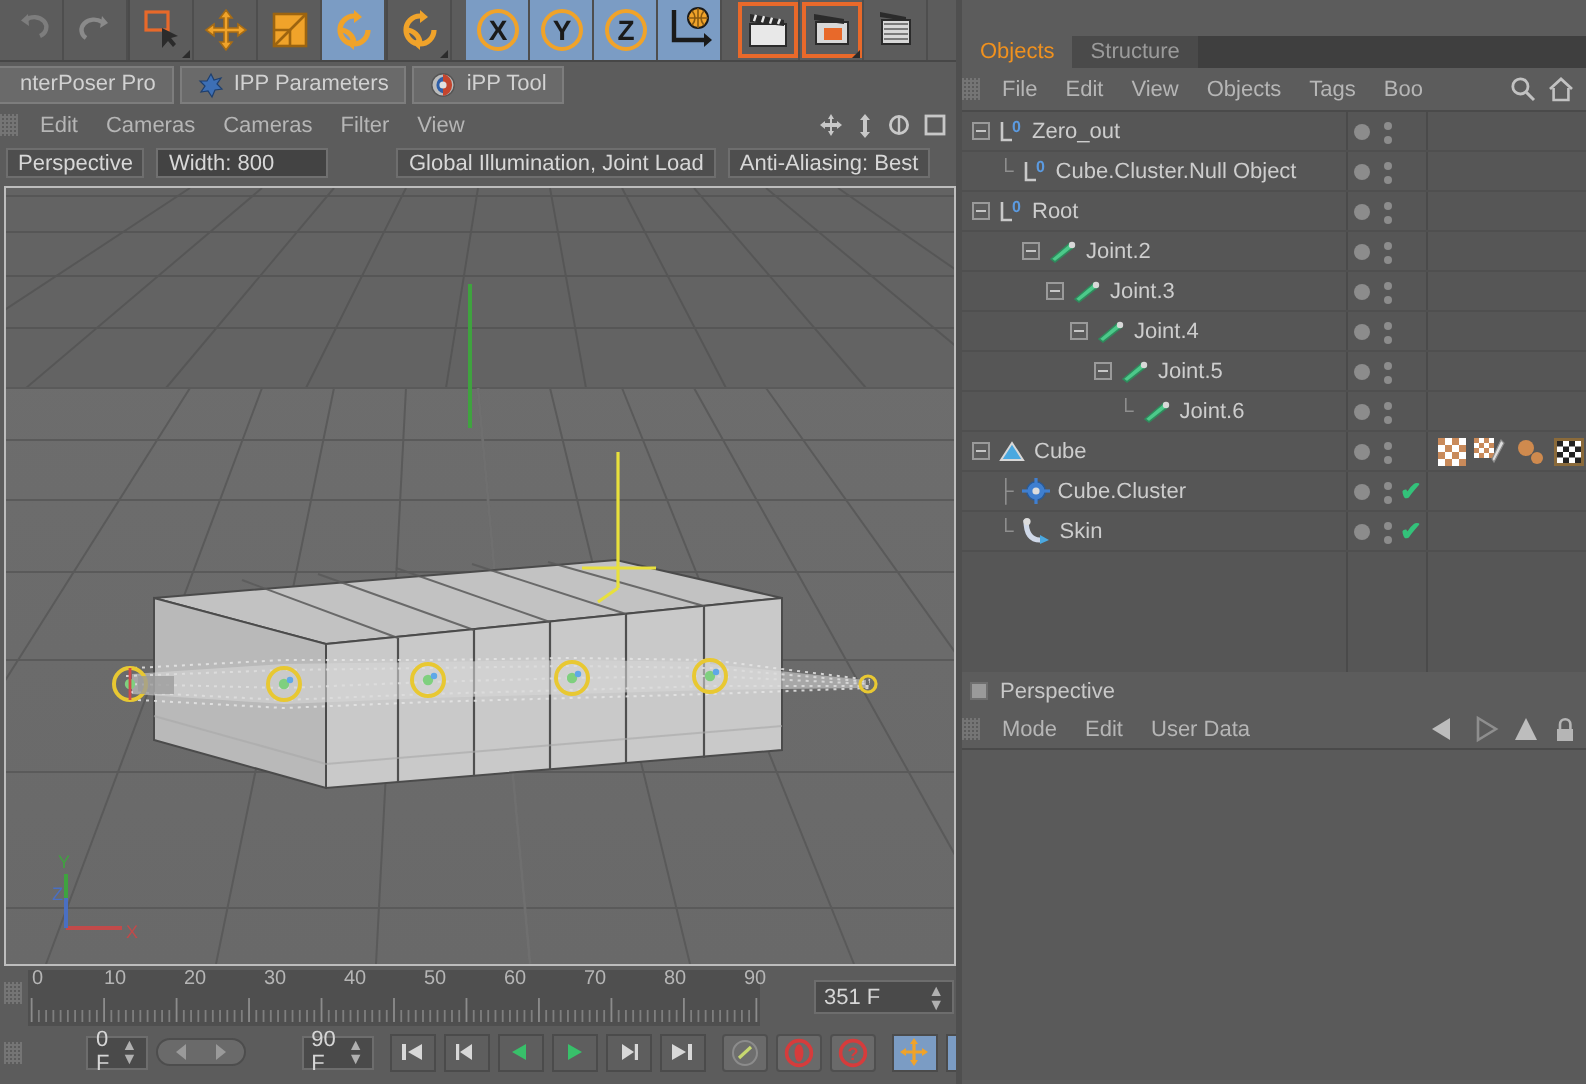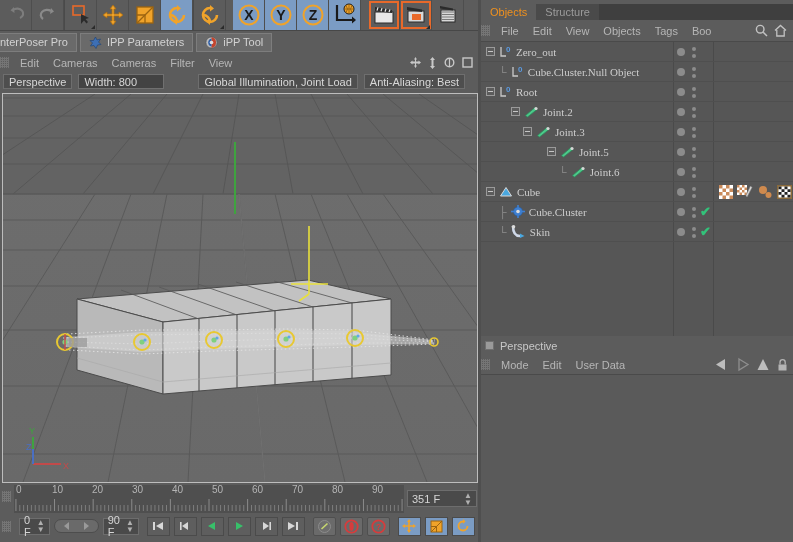--- a/index.html
+++ b/index.html
@@ -46,21 +46,21 @@
   .plugbar {
     position:absolute; left:0; top:31px; width:793px; height:22px;
     display:flex; align-items:center; background:#5c5c5c;
   }
   .ptab {
     height:19px; display:flex; align-items:center; gap:5px;
     padding:0 8px; margin-right:3px;
     background:#6a6a6a; border:1px solid #7d7d7d;
     color:#d2d2d2; white-space:nowrap;
   }
-  .ptab.first { border-left:none; margin-left:0; padding-left:0; }
+  .ptab.first { border-left:none; margin-left:0; padding-left:10px; }
 
   
   .vpwrap { position:absolute; left:0; top:53px; width:480px; height:432px; }
   .vpmenu { height:19px; display:flex; align-items:center; background:#5c5c5c; }
   .vpicons { margin-left:auto; display:flex; align-items:center; gap:7px; padding-right:7px; }
   .vpinfo { height:19px; display:flex; align-items:center; gap:6px; padding:0 3px; background:#5c5c5c; }
   .chip {
     height:15px; display:flex; align-items:center; padding:4px 5px;
     background:#4e4e4e; border:1px solid #6e6e6e; color:#d8d8d8;
     font-size:11px; white-space:nowrap;
@@ -73,53 +73,53 @@
   }
 
   
   .tlwrap { position:absolute; left:0; top:485px; width:480px; height:57px; background:#5c5c5c; }
   .ruler { position:relative; height:28px; display:flex; align-items:flex-start; }
   .rulerbox { position:relative; flex:1; height:28px; margin-right:3px; }
   .tlctl { height:26px; display:flex; align-items:center; gap:4px; padding-left:2px; }
   .field {
     height:17px; background:#4a4a4a; border:1px solid #6d6d6d;
     display:flex; align-items:center; padding:0 4px; color:#d6d6d6;
-    font-size:11px; position:relative;
+    font-size:11px; position:relative;margin-left:24px;
   }
   .spin { margin-left:auto; padding-left:6px; color:#b0b0b0; font-size:8px; line-height:7px; text-align:center; }
   .pbtn {
     width:23px; height:19px; flex:none; display:flex; align-items:center; justify-content:center;
     background:#5e5e5e; border:1px solid #4b4b4b;
   }
   .pbtn.blue { background:#7b9cc4; }
   .rbtn {
     width:23px; height:19px; flex:none; display:flex; align-items:center; justify-content:center;
     background:#6a6a6a; border:1px solid #4f4f4f; border-radius:2px;
   }
 
   
-  .om { position:absolute; left:481px; top:4px; width:312px; height:335px; background:#3b82f6; }
+  .om { position:absolute; left:481px; top:18px; width:312px; height:335px; background:#3b82f6; }
   .omtabs { height:16px; display:flex; align-items:flex-end; background:#3f3f3f; }
   .omtab {
     height:16px; padding:0 9px; display:flex; align-items:center;
     font-size:11px; color:#9b9b9b; background:#4a4a4a;
   }
   .omtab.active { color:#f0911e; background:#5c5c5c; }
   .ommenu { height:22px; display:flex; align-items:center; background:#5c5c5c; border-bottom:1px solid #4a4a4a; }
   .omright { margin-left:auto; display:flex; align-items:center; gap:6px; padding-right:6px; }
 
   .omlist { position:relative; height:297px; background:#565656; }
   .colline { position:absolute; top:0; bottom:0; width:1px; background:#4a4a4a; }
 
   .row {
     position:relative; height:20px; display:flex; align-items:center;
     border-bottom:1px solid #4f4f4f;
   }
   .rowname { display:flex; align-items:center; gap:4px; flex:none; white-space:nowrap; }
-  .olabel { color:#cdcdcd; font-size:11px;font-family:Liberation Serif, serif; }
+  .olabel { color:#cdcdcd; font-size:11px; }
   .dots { position:absolute; left:196px; top:0; height:20px; display:flex; align-items:center; gap:7px; }
   .bigdot { width:8px; height:8px; border-radius:50%; background:#8c8c8c; }
   .minidots { display:flex; flex-direction:column; gap:3px; }
   .minidot { width:4px; height:4px; border-radius:50%; background:#8c8c8c; }
   .check { position:absolute; left:219px; color:#33c27a; font-size:13px; font-weight:bold; }
   .tags { position:absolute; left:238px; top:3px; display:flex; align-items:center; gap:4px; }
   .plusbox {
     width:9px; height:9px; flex:none; border:1px solid #9a9a9a; background:#5c5c5c;
     position:relative;
   }
@@ -721,20 +721,39 @@
         </div>
         <div class="dots">
           <span class="bigdot"></span>
           <span class="minidots">
               <span class="minidot"></span>
               <span class="minidot"></span>
             </span>
         </div>
       </div>
       <div class="row">
+        <div class="rowname" style="padding-left:54px">
+          <span class="plusbox"></span>
+          <span>
+            <svg width="15" height="12" viewBox="0 0 15 12">
+              <path d="M1.5 9.5 L11 1.5 L13 3.5 L3.5 11 Z" fill="#4cc98a" stroke="#2f8a5c" stroke-width="0.8"></path>
+              <circle cx="12" cy="2.5" r="1.6" fill="#d8d8d8"></circle>
+            </svg>
+          </span>
+          <span class="olabel">Joint.4</span>
+        </div>
+        <div class="dots">
+          <span class="bigdot"></span>
+          <span class="minidots">
+              <span class="minidot"></span>
+              <span class="minidot"></span>
+            </span>
+        </div>
+      </div>
+      <div class="row">
         <div class="rowname" style="padding-left:66px">
           <span class="plusbox"></span>
           <span>
             <svg width="15" height="12" viewBox="0 0 15 12">
               <path d="M1.5 9.5 L11 1.5 L13 3.5 L3.5 11 Z" fill="#4cc98a" stroke="#2f8a5c" stroke-width="0.8"></path>
               <circle cx="12" cy="2.5" r="1.6" fill="#d8d8d8"></circle>
             </svg>
           </span>
           <span class="olabel">Joint.5</span>
         </div>

